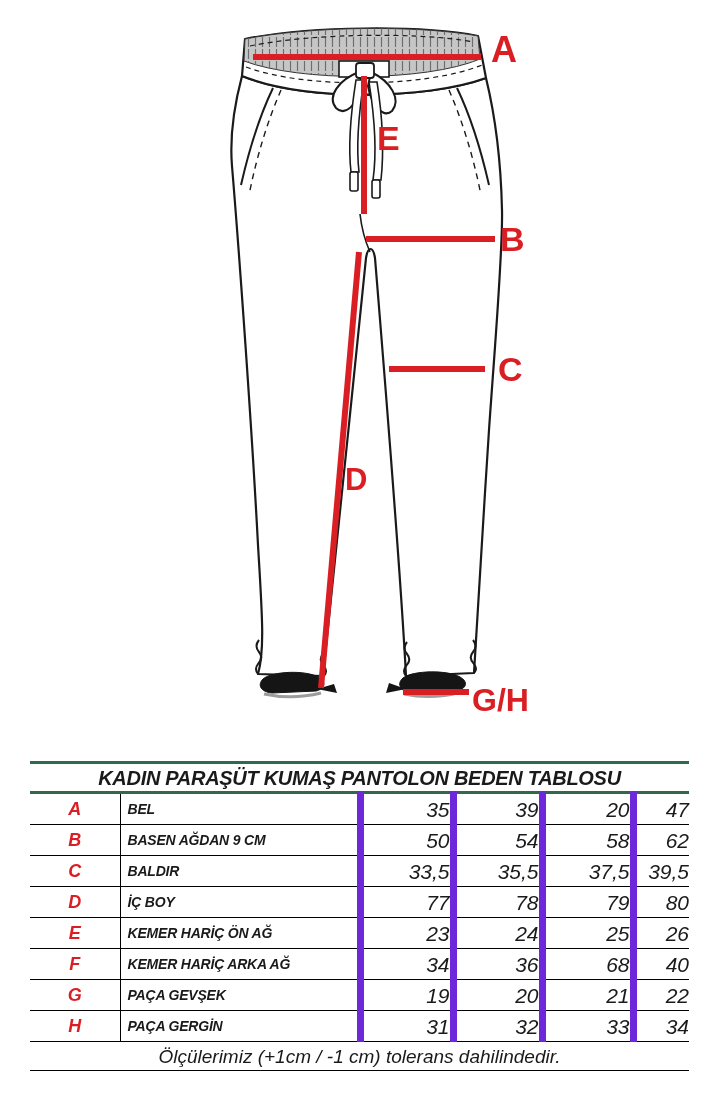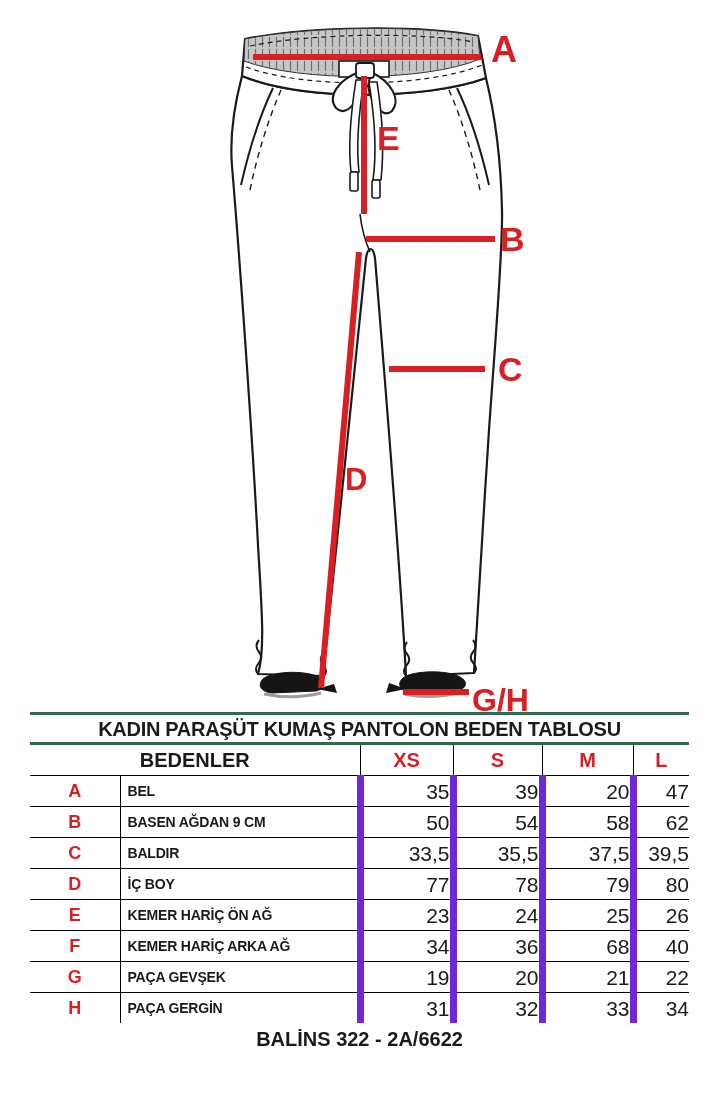--- a/index.html
+++ b/index.html
@@ -2,22 +2,22 @@
 <html><head>
 <meta charset="utf-8">
 <style>
   html,body{margin:0;padding:0;background:#fff;}
   #page{position:relative;width:721px;height:1105px;background:#fff;overflow:hidden;
         font-family:"Liberation Sans",sans-serif;color:#1a1a1a;}
   #drawing{position:absolute;left:0;top:0;}
   svg text.lbl{font-family:"Liberation Sans",sans-serif;font-weight:bold;fill:#d91f24;}
 
   
-  #size-table{position:absolute;left:30px;top:712px;width:659px;border-collapse:collapse;
-              table-layout:fixed;border-top:3px solid #2f6a4c;}
+  #size-table{position:absolute;left:30px;top:761px;width:659px;border-collapse:collapse;
+              table-layout:fixed;border-top:3px solid #2f6a4c;font-style:italic;}
   #size-table td{padding:0;vertical-align:middle;line-height:1;}
   .title-cell{border-bottom:3px solid #2f6a4c;text-align:center;font-weight:bold;
               font-size:20px;height:27px;letter-spacing:-0.3px;}
   .hdr-cell{height:30px;text-align:center;font-weight:bold;font-size:20px;}
   .size-hdr{color:#d91f24;border-left:1px solid #000;}
   .data-row td{border-top:1px solid #000;height:30px;}
   .cell-letter{text-align:center;font-weight:bold;font-size:18px;color:#d91f24;}
   .cell-name{border-left:1px solid #000;font-weight:bold;font-size:14px;padding-left:7px !important;
              letter-spacing:-0.2px;}
   .cell-val{border-left:7px solid #6d28d9;text-align:right;font-size:21px;font-weight:400;}
@@ -107,27 +107,20 @@
         <col style="width:240px">
         <col style="width:93px">
       <col style="width:89px">
         <col style="width:91px">
         <col style="width:56px">
     </colgroup>
     <tbody>
       <tr>
         <td class="title-cell" colspan="6">KADIN PARAŞÜT KUMAŞ PANTOLON BEDEN TABLOSU</td>
       </tr>
-      <tr>
-        <td class="hdr-cell" colspan="2">BEDENLER</td>
-        <td class="hdr-cell size-hdr">XS</td>
-        <td class="hdr-cell size-hdr">S</td>
-        <td class="hdr-cell size-hdr">M</td>
-        <td class="hdr-cell size-hdr">L</td>
-      </tr>
 
       <tr class="data-row">
         <td class="cell-letter">A</td>
         <td class="cell-name">BEL</td>
         <td class="cell-val">35</td>
         <td class="cell-val">39</td>
         <td class="cell-val">20</td>
         <td class="cell-val">47</td>
       </tr>
       <tr class="data-row">
@@ -181,18 +174,18 @@
       <tr class="data-row">
         <td class="cell-letter">H</td>
         <td class="cell-name">PAÇA GERGİN</td>
         <td class="cell-val">31</td>
         <td class="cell-val">32</td>
         <td class="cell-val">33</td>
         <td class="cell-val">34</td>
       </tr>
 
       <tr>
-        <td class="code-cell" colspan="6">BALİNS 322 - 2A/6622</td>
+        <td class="tol-cell" colspan="6">Ölçülerimiz (+1cm / -1 cm) tolerans dahilindedir.</td>
       </tr>
     </tbody>
   </table>
 
 </div>
 
 </body></html>

